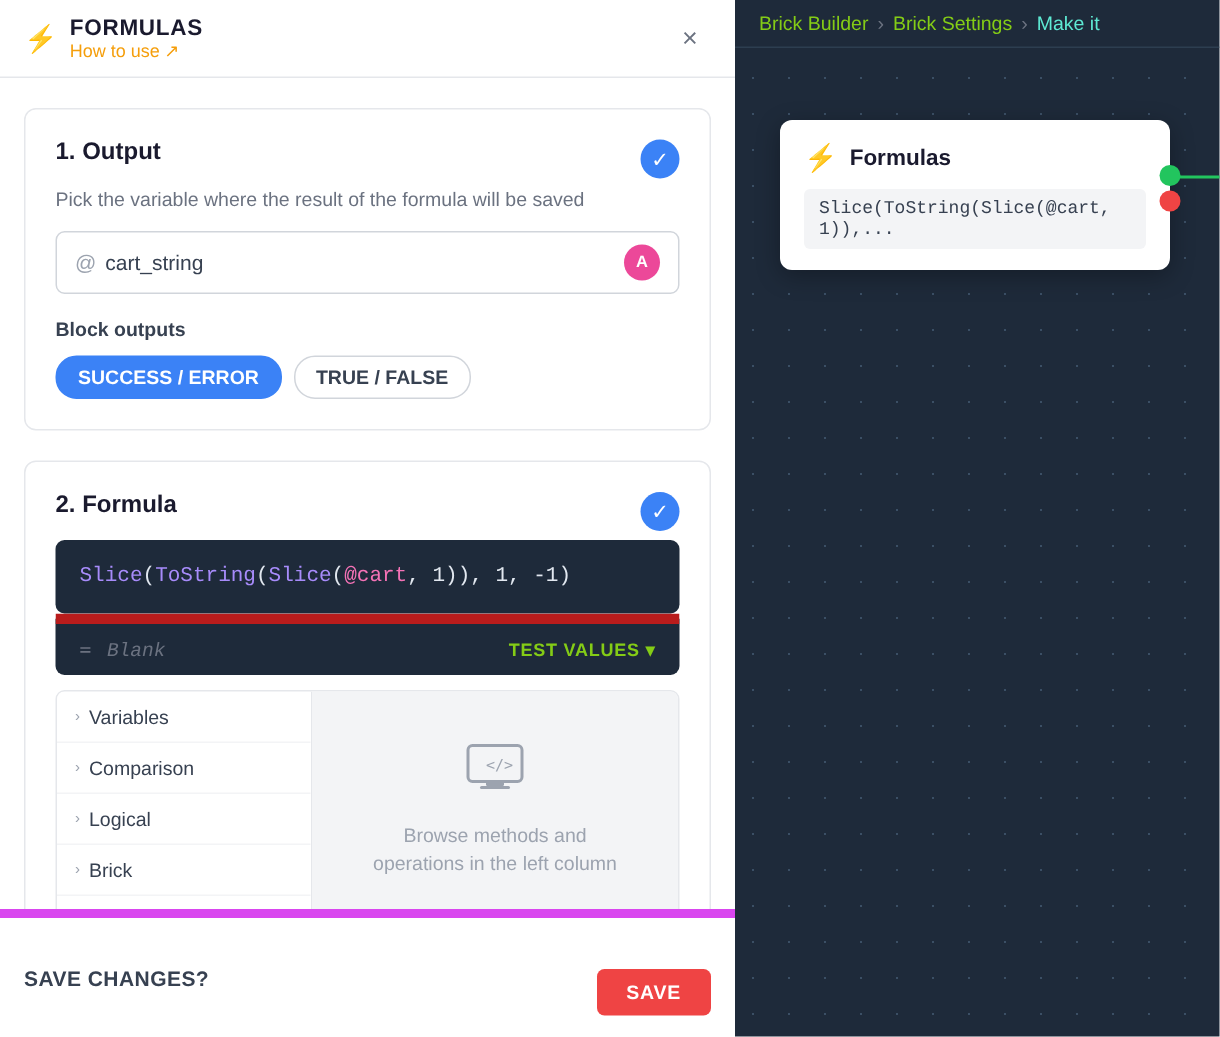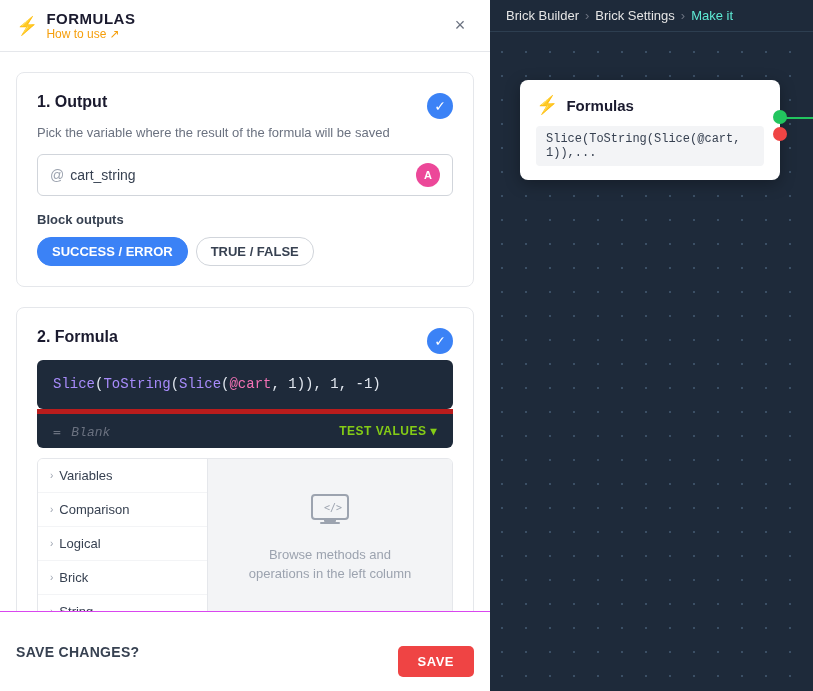--- a/index.html
+++ b/index.html
@@ -171,21 +171,21 @@
       line-height: 1.5;
     }
     .formula-code .fn-name { color: #a78bfa; }
     .formula-code .var-name { color: #f472b6; }
 
     .formula-eval-row {
       display: flex;
       align-items: center;
       justify-content: space-between;
       background: #1e2a3a;
-      border-top: 5px solid #b91c1c;
+      border-top: 7px solid #b91c1c;
       padding: 8px 16px;
       border-bottom-left-radius: 6px;
       border-bottom-right-radius: 6px;
     }
     .eval-blank {
       color: #6b7280;
       font-size: 13px;
       font-style: italic;
       font-family: 'Courier New', Courier, monospace;
     }
@@ -249,21 +249,21 @@
       text-align: center;
       line-height: 1.5;
     }
 
     
     .panel-footer {
       display: flex;
       align-items: center;
       justify-content: space-between;
       padding: 14px 16px;
-      border-top: 1px solid #d946ef;
+      border-top: 6px solid #d946ef;
       background: #fff;
     }
     .footer-label {
       font-size: 14px;
       font-weight: 700;
       color: #374151;
       letter-spacing: 0.3px;
     }
     .footer-actions {
       display: flex;
@@ -304,21 +304,21 @@
     
     .breadcrumb {
       display: flex;
       align-items: center;
       padding: 8px 16px;
       gap: 6px;
       font-size: 13px;
       color: #9ca3af;
       border-bottom: 1px solid #2d3e50;
     }
-    .breadcrumb-item { color: #e5e5e5; }
+    .breadcrumb-item { color: #84cc16; }
     .breadcrumb-sep { color: #6b7280; }
     .breadcrumb-item.active { color: #5eead4; }
 
     
     .grid-bg {
       position: absolute;
       top: 40px;
       left: 0; right: 0; bottom: 0;
       background-image: radial-gradient(circle, #3b4f65 1px, transparent 1px);
       background-size: 24px 24px;

